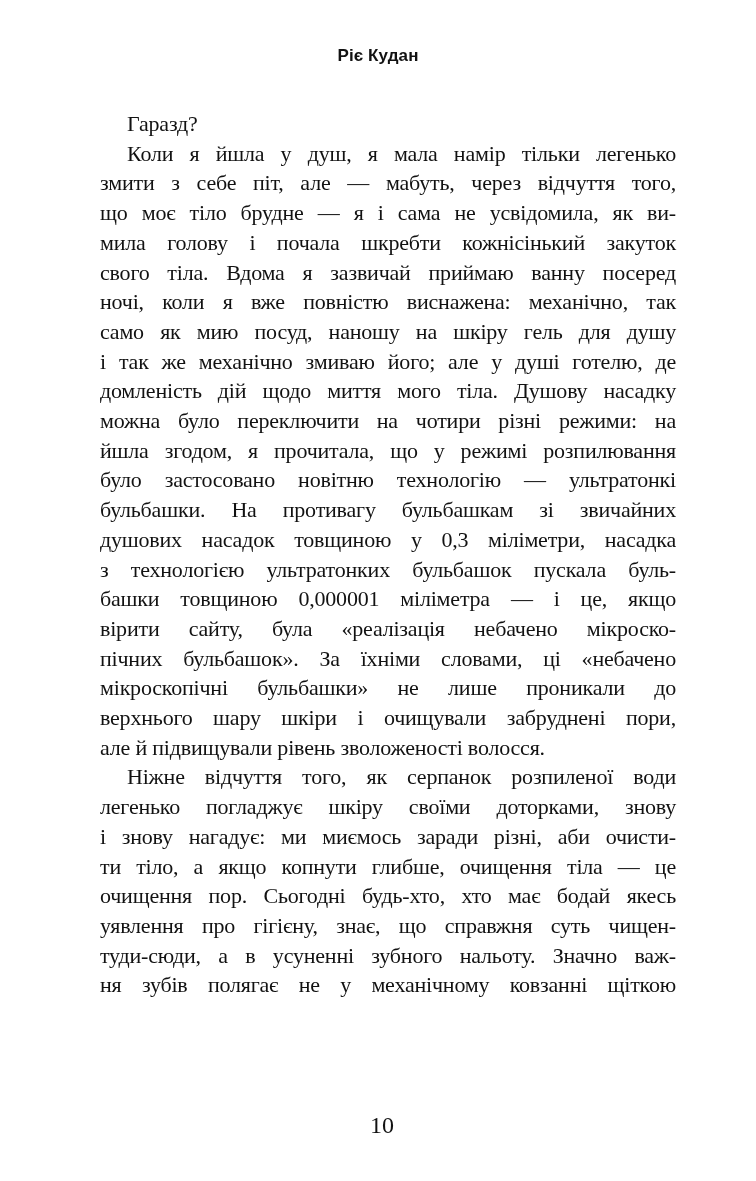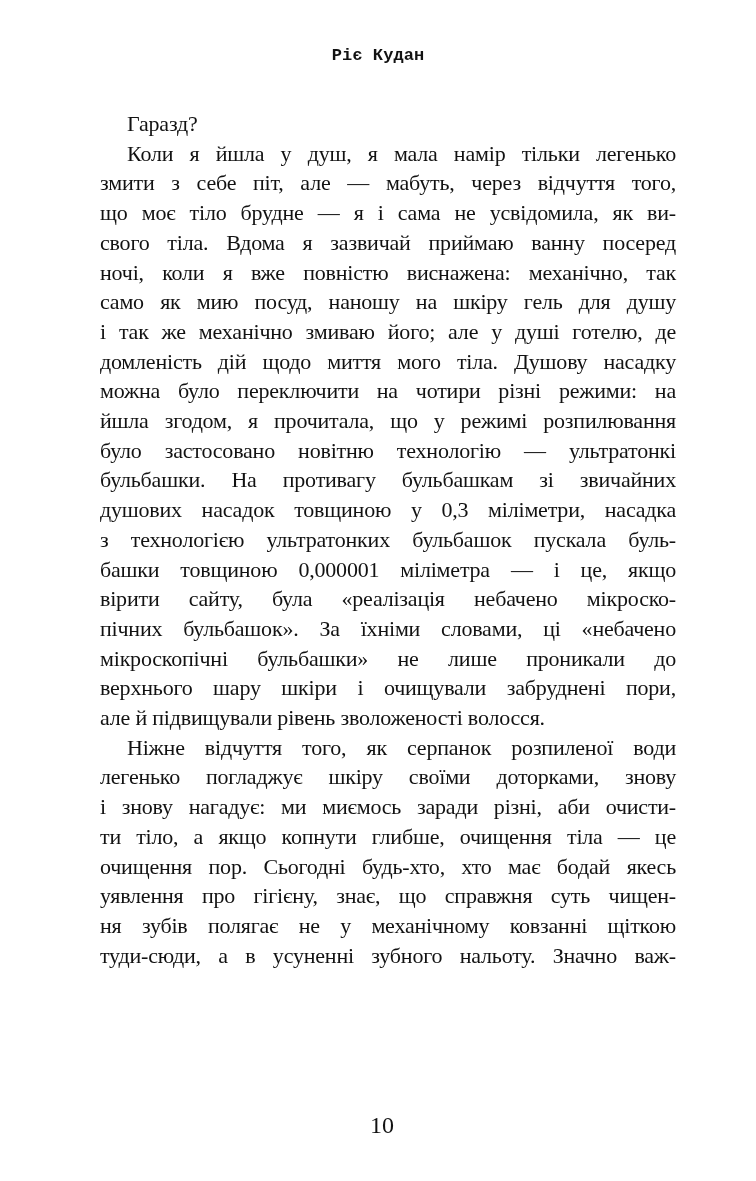--- a/index.html
+++ b/index.html
@@ -15,21 +15,21 @@
     overflow: hidden;
     font-family: "Liberation Serif", "DejaVu Serif", serif;
     color: #121212;
   }
   .running-header {
     position: absolute;
     top: 46px;
     left: 0;
     width: 756px;
     text-align: center;
-    font-family: Liberation Mono, monospace;
+    font-family: Liberation Sans, sans-serif;
     font-weight: 700;
     font-size: 17px;
     letter-spacing: 0.1px;
   }
   .body-text {
     position: absolute;
     top: 109px;
     left: 100px;
     width: 576px;
     font-size: 22px;
@@ -61,20 +61,21 @@
   <div class="running-header">Ріє Кудан</div>
 
   <div class="body-text">
       <div class="paragraph">
         <div class="line nofill indent">Гаразд?</div>
       </div>
       <div class="paragraph">
         <div class="line fill indent">Коли я йшла у душ, я мала намір тільки легенько</div>
         <div class="line fill">змити з себе піт, але — мабуть, через відчуття того,</div>
         <div class="line fill">що моє тіло брудне — я і сама не усвідомила, як ви-</div>
+        <div class="line fill">мила голову і почала шкребти кожнісінький закуток</div>
         <div class="line fill">свого тіла. Вдома я зазвичай приймаю ванну посеред</div>
         <div class="line fill">ночі, коли я вже повністю виснажена: механічно, так</div>
         <div class="line fill">само як мию посуд, наношу на шкіру гель для душу</div>
         <div class="line fill">і так же механічно змиваю його; але у душі готелю, де</div>
         <div class="line fill">домленість дій щодо миття мого тіла. Душову насадку</div>
         <div class="line fill">можна було переключити на чотири різні режими: на</div>
         <div class="line fill">йшла згодом, я прочитала, що у режимі розпилювання</div>
         <div class="line fill">було застосовано новітню технологію — ультратонкі</div>
         <div class="line fill">бульбашки. На противагу бульбашкам зі звичайних</div>
         <div class="line fill">душових насадок товщиною у 0,3 міліметри, насадка</div>
@@ -86,19 +87,19 @@
         <div class="line fill">верхнього шару шкіри і очищували забруднені пори,</div>
         <div class="line nofill">але й підвищували рівень зволоженості волосся.</div>
       </div>
       <div class="paragraph">
         <div class="line fill indent">Ніжне відчуття того, як серпанок розпиленої води</div>
         <div class="line fill">легенько погладжує шкіру своїми доторками, знову</div>
         <div class="line fill">і знову нагадує: ми миємось заради різні, аби очисти-</div>
         <div class="line fill">ти тіло, а якщо копнути глибше, очищення тіла — це</div>
         <div class="line fill">очищення пор. Сьогодні будь-хто, хто має бодай якесь</div>
         <div class="line fill">уявлення про гігієну, знає, що справжня суть чищен-</div>
+        <div class="line fill">туди-сюди, а в усуненні зубного нальоту. Значно важ-</div>
         <div class="line fill">ня зубів полягає не у механічному ковзанні щіткою</div>
-        <div class="line fill">туди-сюди, а в усуненні зубного нальоту. Значно важ-</div>
       </div>
     </div>
 
   <div class="page-number">10</div>
 </div>
 
 </body></html>

